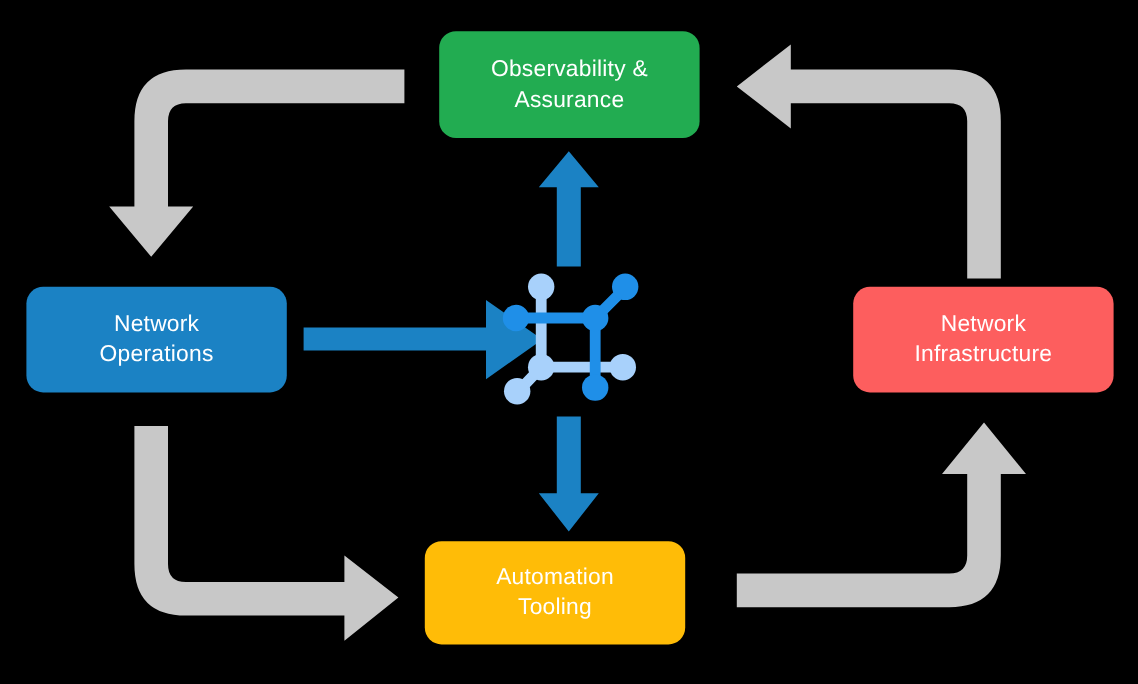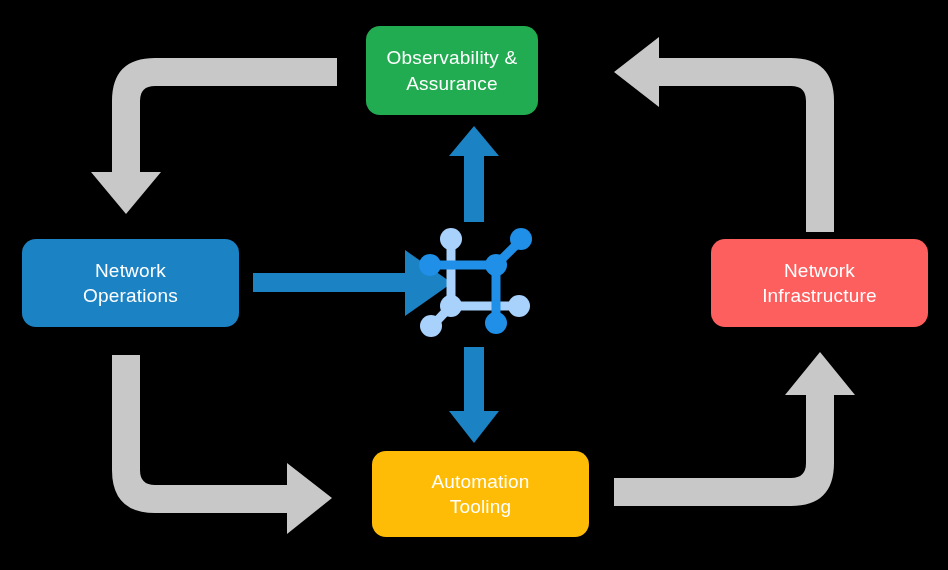--- a/index.html
+++ b/index.html
@@ -27,24 +27,24 @@
     line-height: 1.32;
     font-weight: 400;
     letter-spacing: 0.2px;
     box-sizing: border-box;
     padding: 4px 10px;
   }
   .node-label {
     white-space: pre-line;
     display: block;
   }
-  #box-observability { left: 366px; top: 26px;  width: 172px; height: 89px; background: #22ac51; }
+  #box-observability { left: 366px; top: 26px;  width: 217px; height: 89px; background: #22ac51; }
   #box-operations    { left: 22px;  top: 239px; width: 217px; height: 88px; background: #1b82c4; }
   #box-infrastructure{ left: 711px; top: 239px; width: 217px; height: 88px; background: #fd5e5e; }
-  #box-automation    { left: 372px; top: 451px; width: 217px; height: 86px; background: #ffbc07; }
+  #box-automation    { left: 354px; top: 451px; width: 217px; height: 86px; background: #ffbc07; }
 
   .svg-layer {
     position: absolute;
     left: 0;
     top: 0;
     width: 948px;
     height: 570px;
   }
   .center-icon {
     position: absolute;

